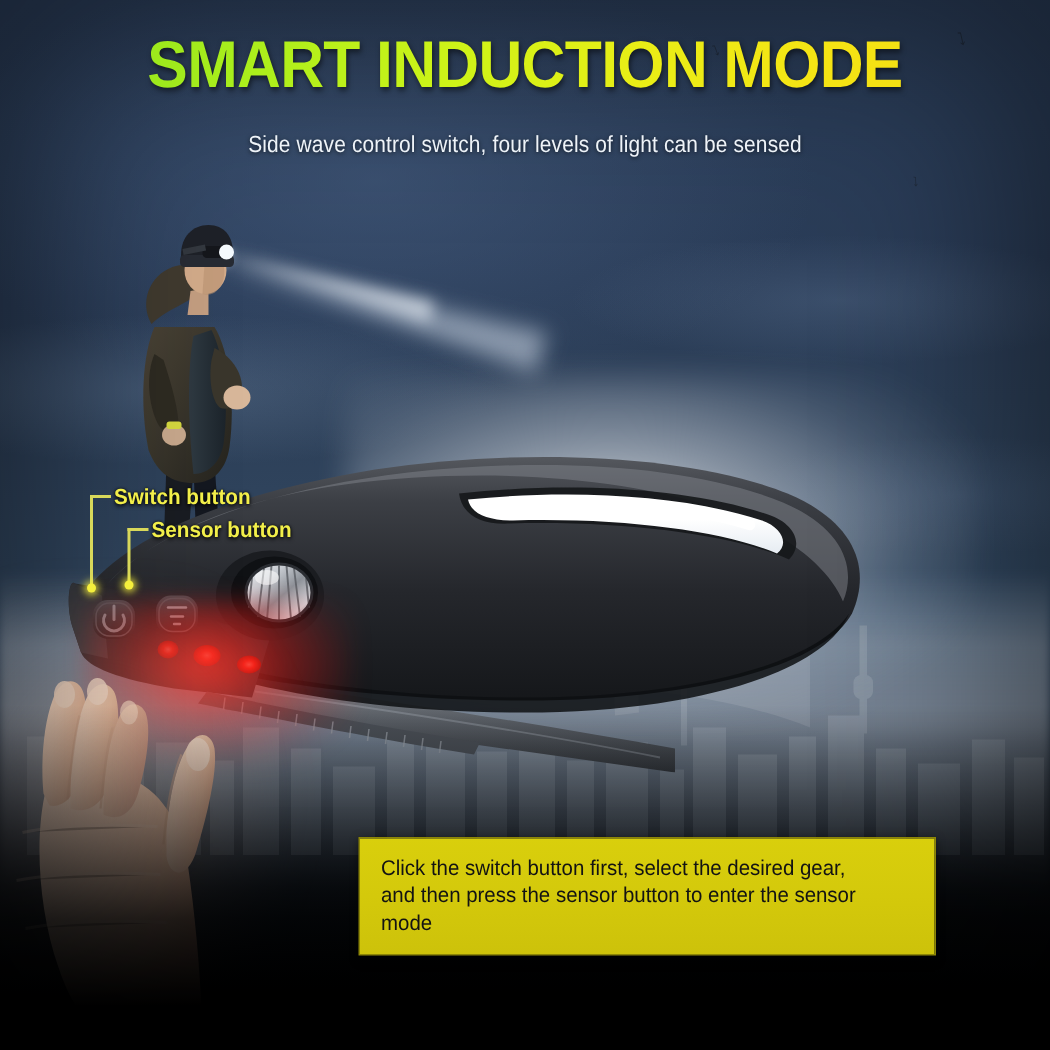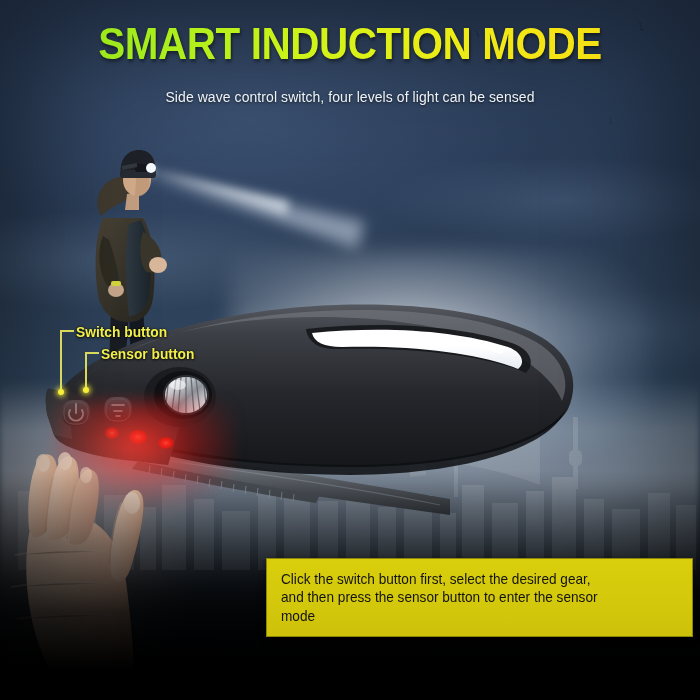--- a/index.html
+++ b/index.html
@@ -247,22 +247,22 @@
     position: absolute;
     width: 6px; height: 6px;
     border-radius: 50%;
     background: #f5ef3c;
     box-shadow: 0 0 5px 2px rgba(245,239,60,0.75);
   }
 
   
   .caption-box {
     position: absolute;
-    left: 266px; top: 558px;
-    width: 427px; height: 79px;
+    left: 239px; top: 558px;
+    width: 385px; height: 79px;
     background: linear-gradient(180deg, #d9cf0c 0%, #d4c90b 50%, #cdc20a 100%);
     border: 1px solid #8d8606;
     box-sizing: border-box;
     box-shadow: 0 2px 6px rgba(0,0,0,0.6);
     padding: 11px 14px 0 14px;
   }
   .caption-text {
     font-family: "Liberation Sans", sans-serif;
     font-size: 14.2px;
     font-weight: normal;

